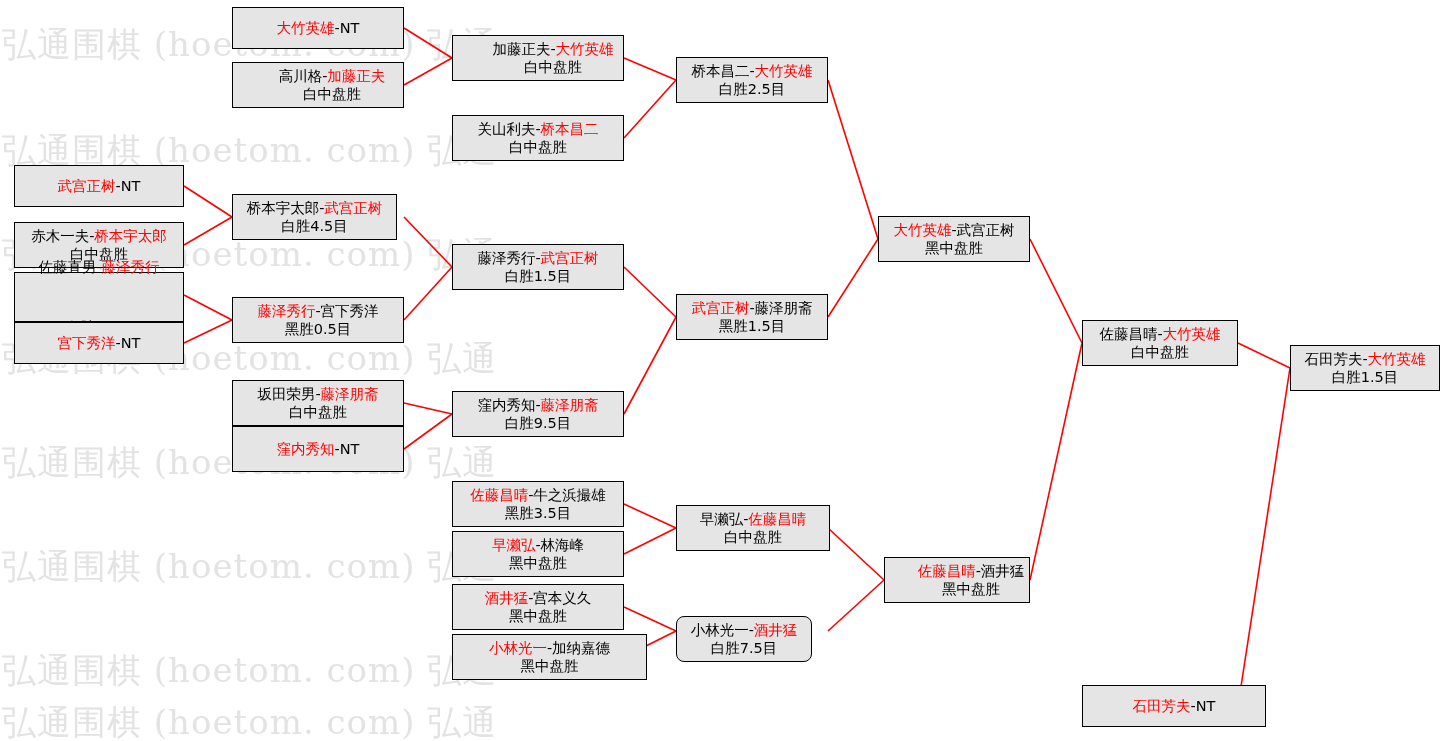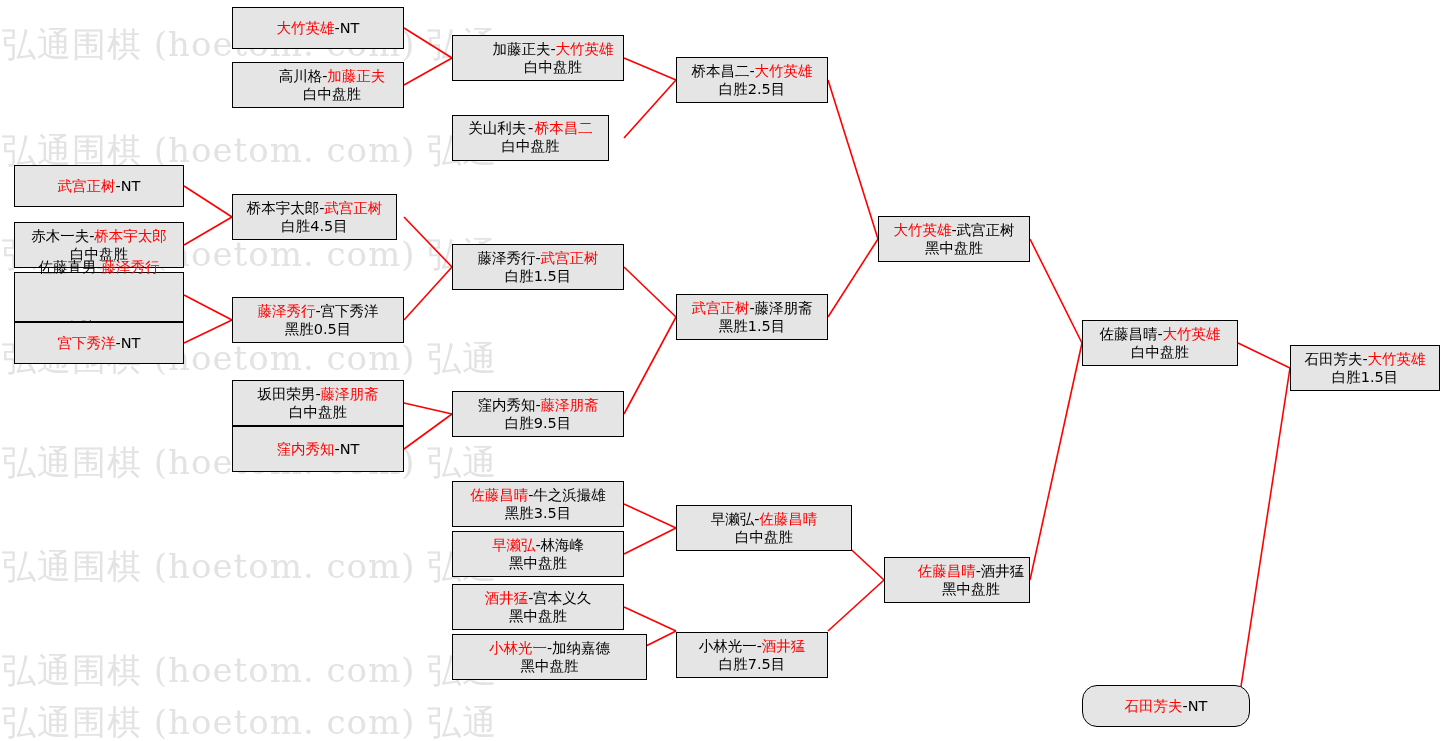--- a/index.html
+++ b/index.html
@@ -106,21 +106,21 @@
         <span class="ln"><span class="red">大竹英雄</span><span class="blk">-NT</span></span>
       </div>
       <div class="node" style="left: 232px; top: 62px; width: 172px; height: 46px; padding-left: 32px;">
         <span class="ln"><span class="blk">高川格</span><span class="blk">-</span><span class="red">加藤正夫</span></span>
         <span class="ln"><span class="blk">白中盘胜</span></span>
       </div>
       <div class="node" style="left: 452px; top: 35px; width: 172px; height: 46px; padding-left: 34px;">
         <span class="ln"><span class="blk">加藤正夫</span><span class="blk">-</span><span class="red">大竹英雄</span></span>
         <span class="ln"><span class="blk">白中盘胜</span></span>
       </div>
-      <div class="node" style="left: 452px; top: 115px; width: 157px; height: 46px; font-family: Liberation Mono, monospace;">
+      <div class="node" style="left: 452px; top: 115px; width: 172px; height: 46px;">
         <span class="ln"><span class="blk">关山利夫</span><span class="blk">-</span><span class="red">桥本昌二</span></span>
         <span class="ln"><span class="blk">白中盘胜</span></span>
       </div>
       <div class="node" style="left: 676px; top: 57px; width: 152px; height: 46px;">
         <span class="ln"><span class="blk">桥本昌二</span><span class="blk">-</span><span class="red">大竹英雄</span></span>
         <span class="ln"><span class="blk">白胜2.5目</span></span>
       </div>
       <div class="node" style="left: 14px; top: 165px; width: 170px; height: 42px;">
         <span class="ln"><span class="red">武宫正树</span><span class="blk">-NT</span></span>
       </div>
@@ -175,37 +175,37 @@
         <span class="ln"><span class="blk">黑中盘胜</span></span>
       </div>
       <div class="node" style="left: 452px; top: 584px; width: 172px; height: 46px;">
         <span class="ln"><span class="red">酒井猛</span><span class="blk">-</span><span class="blk">宫本义久</span></span>
         <span class="ln"><span class="blk">黑中盘胜</span></span>
       </div>
       <div class="node" style="left: 452px; top: 634px; width: 195px; height: 46px;">
         <span class="ln"><span class="red">小林光一</span><span class="blk">-</span><span class="blk">加纳嘉德</span></span>
         <span class="ln"><span class="blk">黑中盘胜</span></span>
       </div>
-      <div class="node" style="left: 676px; top: 505px; width: 176px; height: 46px;">
+      <div class="node" style="left: 676px; top: 505px; width: 154px; height: 46px;">
         <span class="ln"><span class="blk">早濑弘</span><span class="blk">-</span><span class="red">佐藤昌晴</span></span>
         <span class="ln"><span class="blk">白中盘胜</span></span>
       </div>
-      <div class="node" style="left: 676px; top: 632px; width: 152px; height: 46px;">
+      <div class="node" style="left: 676px; top: 616px; width: 136px; height: 46px; border-radius: 8px;">
         <span class="ln"><span class="blk">小林光一</span><span class="blk">-</span><span class="red">酒井猛</span></span>
         <span class="ln"><span class="blk">白胜7.5目</span></span>
       </div>
       <div class="node" style="left: 884px; top: 557px; width: 146px; height: 46px; padding-left: 32px;">
         <span class="ln"><span class="red">佐藤昌晴</span><span class="blk">-</span><span class="blk">酒井猛</span></span>
         <span class="ln"><span class="blk">黑中盘胜</span></span>
       </div>
       <div class="node" style="left: 1082px; top: 320px; width: 156px; height: 46px;">
         <span class="ln"><span class="blk">佐藤昌晴</span><span class="blk">-</span><span class="red">大竹英雄</span></span>
         <span class="ln"><span class="blk">白中盘胜</span></span>
       </div>
-      <div class="node" style="left: 1082px; top: 685px; width: 168px; height: 42px; border-radius: 15px;">
+      <div class="node" style="left: 1082px; top: 685px; width: 184px; height: 42px;">
         <span class="ln"><span class="red">石田芳夫</span><span class="blk">-NT</span></span>
       </div>
       <div class="node" style="left: 1290px; top: 345px; width: 150px; height: 46px;">
         <span class="ln"><span class="blk">石田芳夫</span><span class="blk">-</span><span class="red">大竹英雄</span></span>
         <span class="ln"><span class="blk">白胜1.5目</span></span>
       </div>
     </div>
 
 </div>
 

